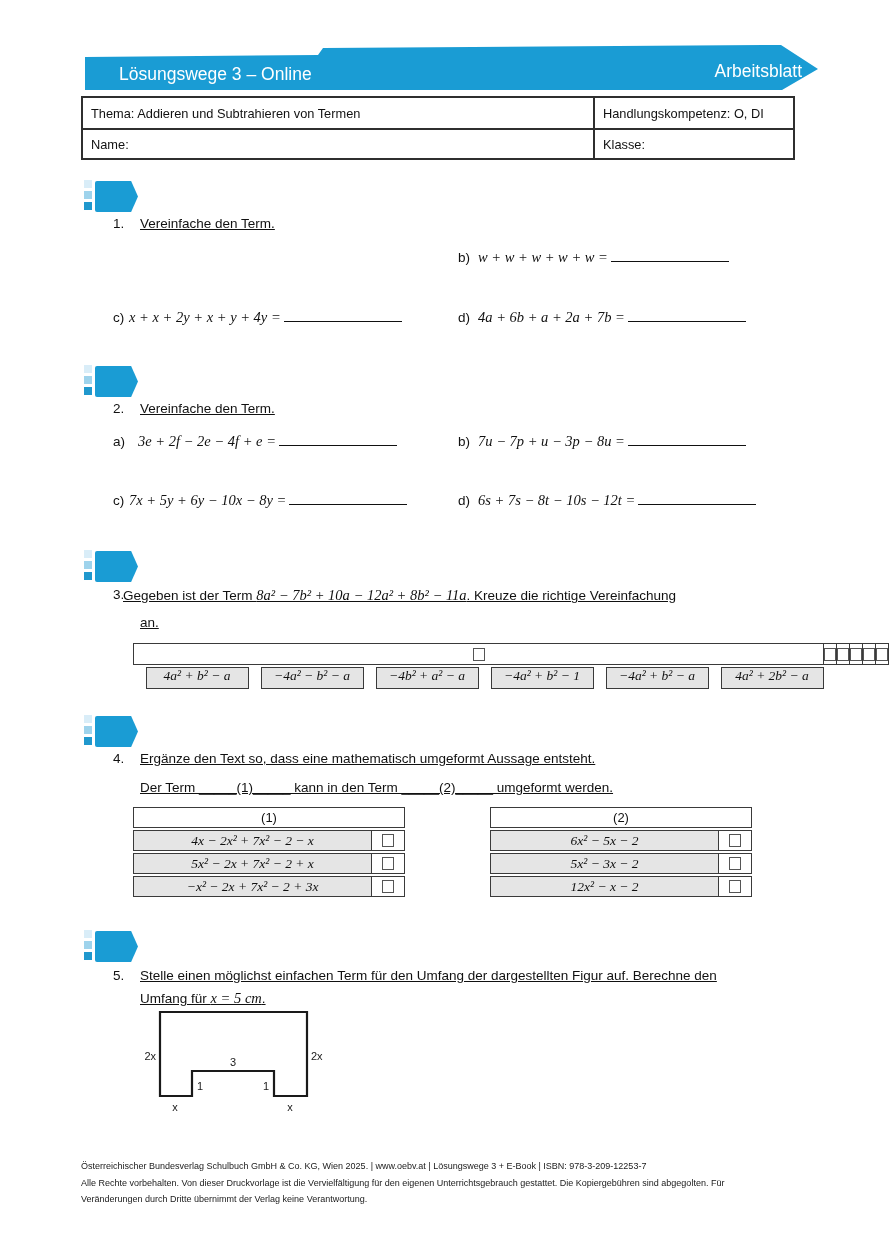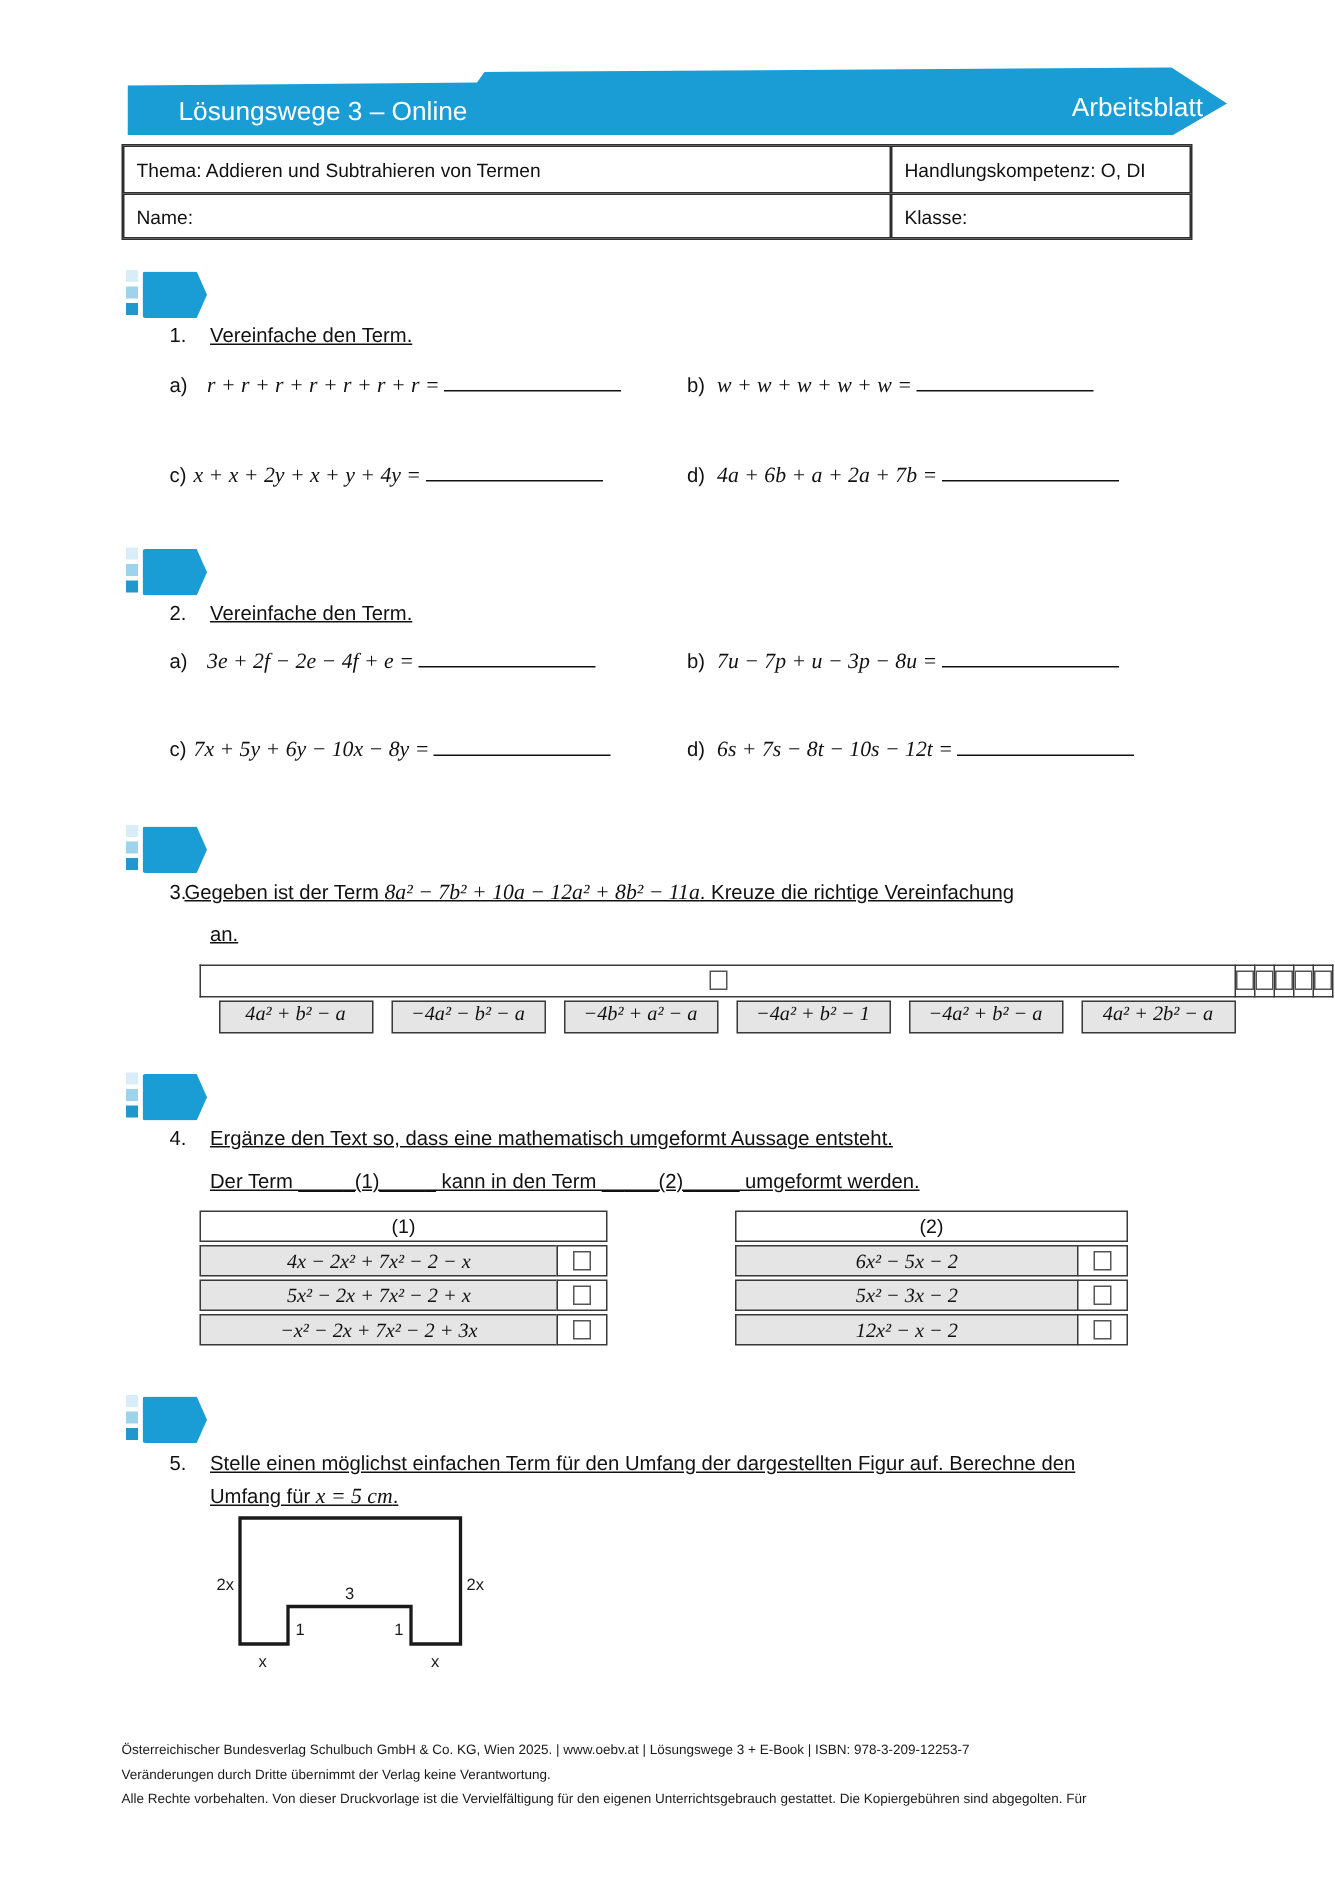--- a/index.html
+++ b/index.html
@@ -88,23 +88,20 @@
 
   <div class="task" style="top:180px; height:170px;">
     <div class="ticon">
       <span class="sq sq1"></span>
         <span class="sq sq2"></span>
         <span class="sq sq3"></span>
         <span class="tbody"></span>
     </div>
     <span class="task-num" style="top:36px;">1.</span>
     <span class="task-line" style="left:56px; top:36px;">Vereinfache den Term.</span>
-    <div class="item" style="left:29px; top:68px;">
-      <span class="item-label">a)</span><span class="math">r + r + r + r + r + r + r =</span><span class="blank"></span>
-    </div>
     <div class="item" style="left:374px; top:68px;">
       <span class="item-label" style="width:20px;">b)</span><span class="math">w + w + w + w + w =</span><span class="blank"></span>
     </div>
     <div class="item" style="left:29px; top:128px;">
       <span class="item-label" style="width:16px;">c)</span><span class="math">x + x + 2y + x + y + 4y =</span><span class="blank"></span>
     </div>
     <div class="item" style="left:374px; top:128px;">
       <span class="item-label" style="width:20px;">d)</span><span class="math">4a + 6b + a + 2a + 7b =</span><span class="blank"></span>
     </div>
   </div>
@@ -238,17 +235,17 @@
       <text x="93" y="56" text-anchor="middle">3</text>
       <text x="57" y="80" text-anchor="start">1</text>
       <text x="129" y="80" text-anchor="end">1</text>
       <text x="35" y="101" text-anchor="middle">x</text>
       <text x="150" y="101" text-anchor="middle">x</text>
     </svg>
   </div>
 
   <div class="footer">
     <div>Österreichischer Bundesverlag Schulbuch GmbH &amp; Co. KG, Wien 2025. | www.oebv.at | Lösungswege 3 + E-Book | ISBN: 978-3-209-12253-7</div>
+    <div>Alle Rechte vorbehalten. Von dieser Druckvorlage ist die Vervielfältigung für den eigenen Unterrichtsgebrauch gestattet.  Die Kopiergebühren sind abgegolten. Für</div>
     <div>Veränderungen durch Dritte übernimmt der Verlag keine Verantwortung.</div>
-    <div>Alle Rechte vorbehalten. Von dieser Druckvorlage ist die Vervielfältigung für den eigenen Unterrichtsgebrauch gestattet.  Die Kopiergebühren sind abgegolten. Für</div>
   </div>
 
 </div>
 
 </body></html>

